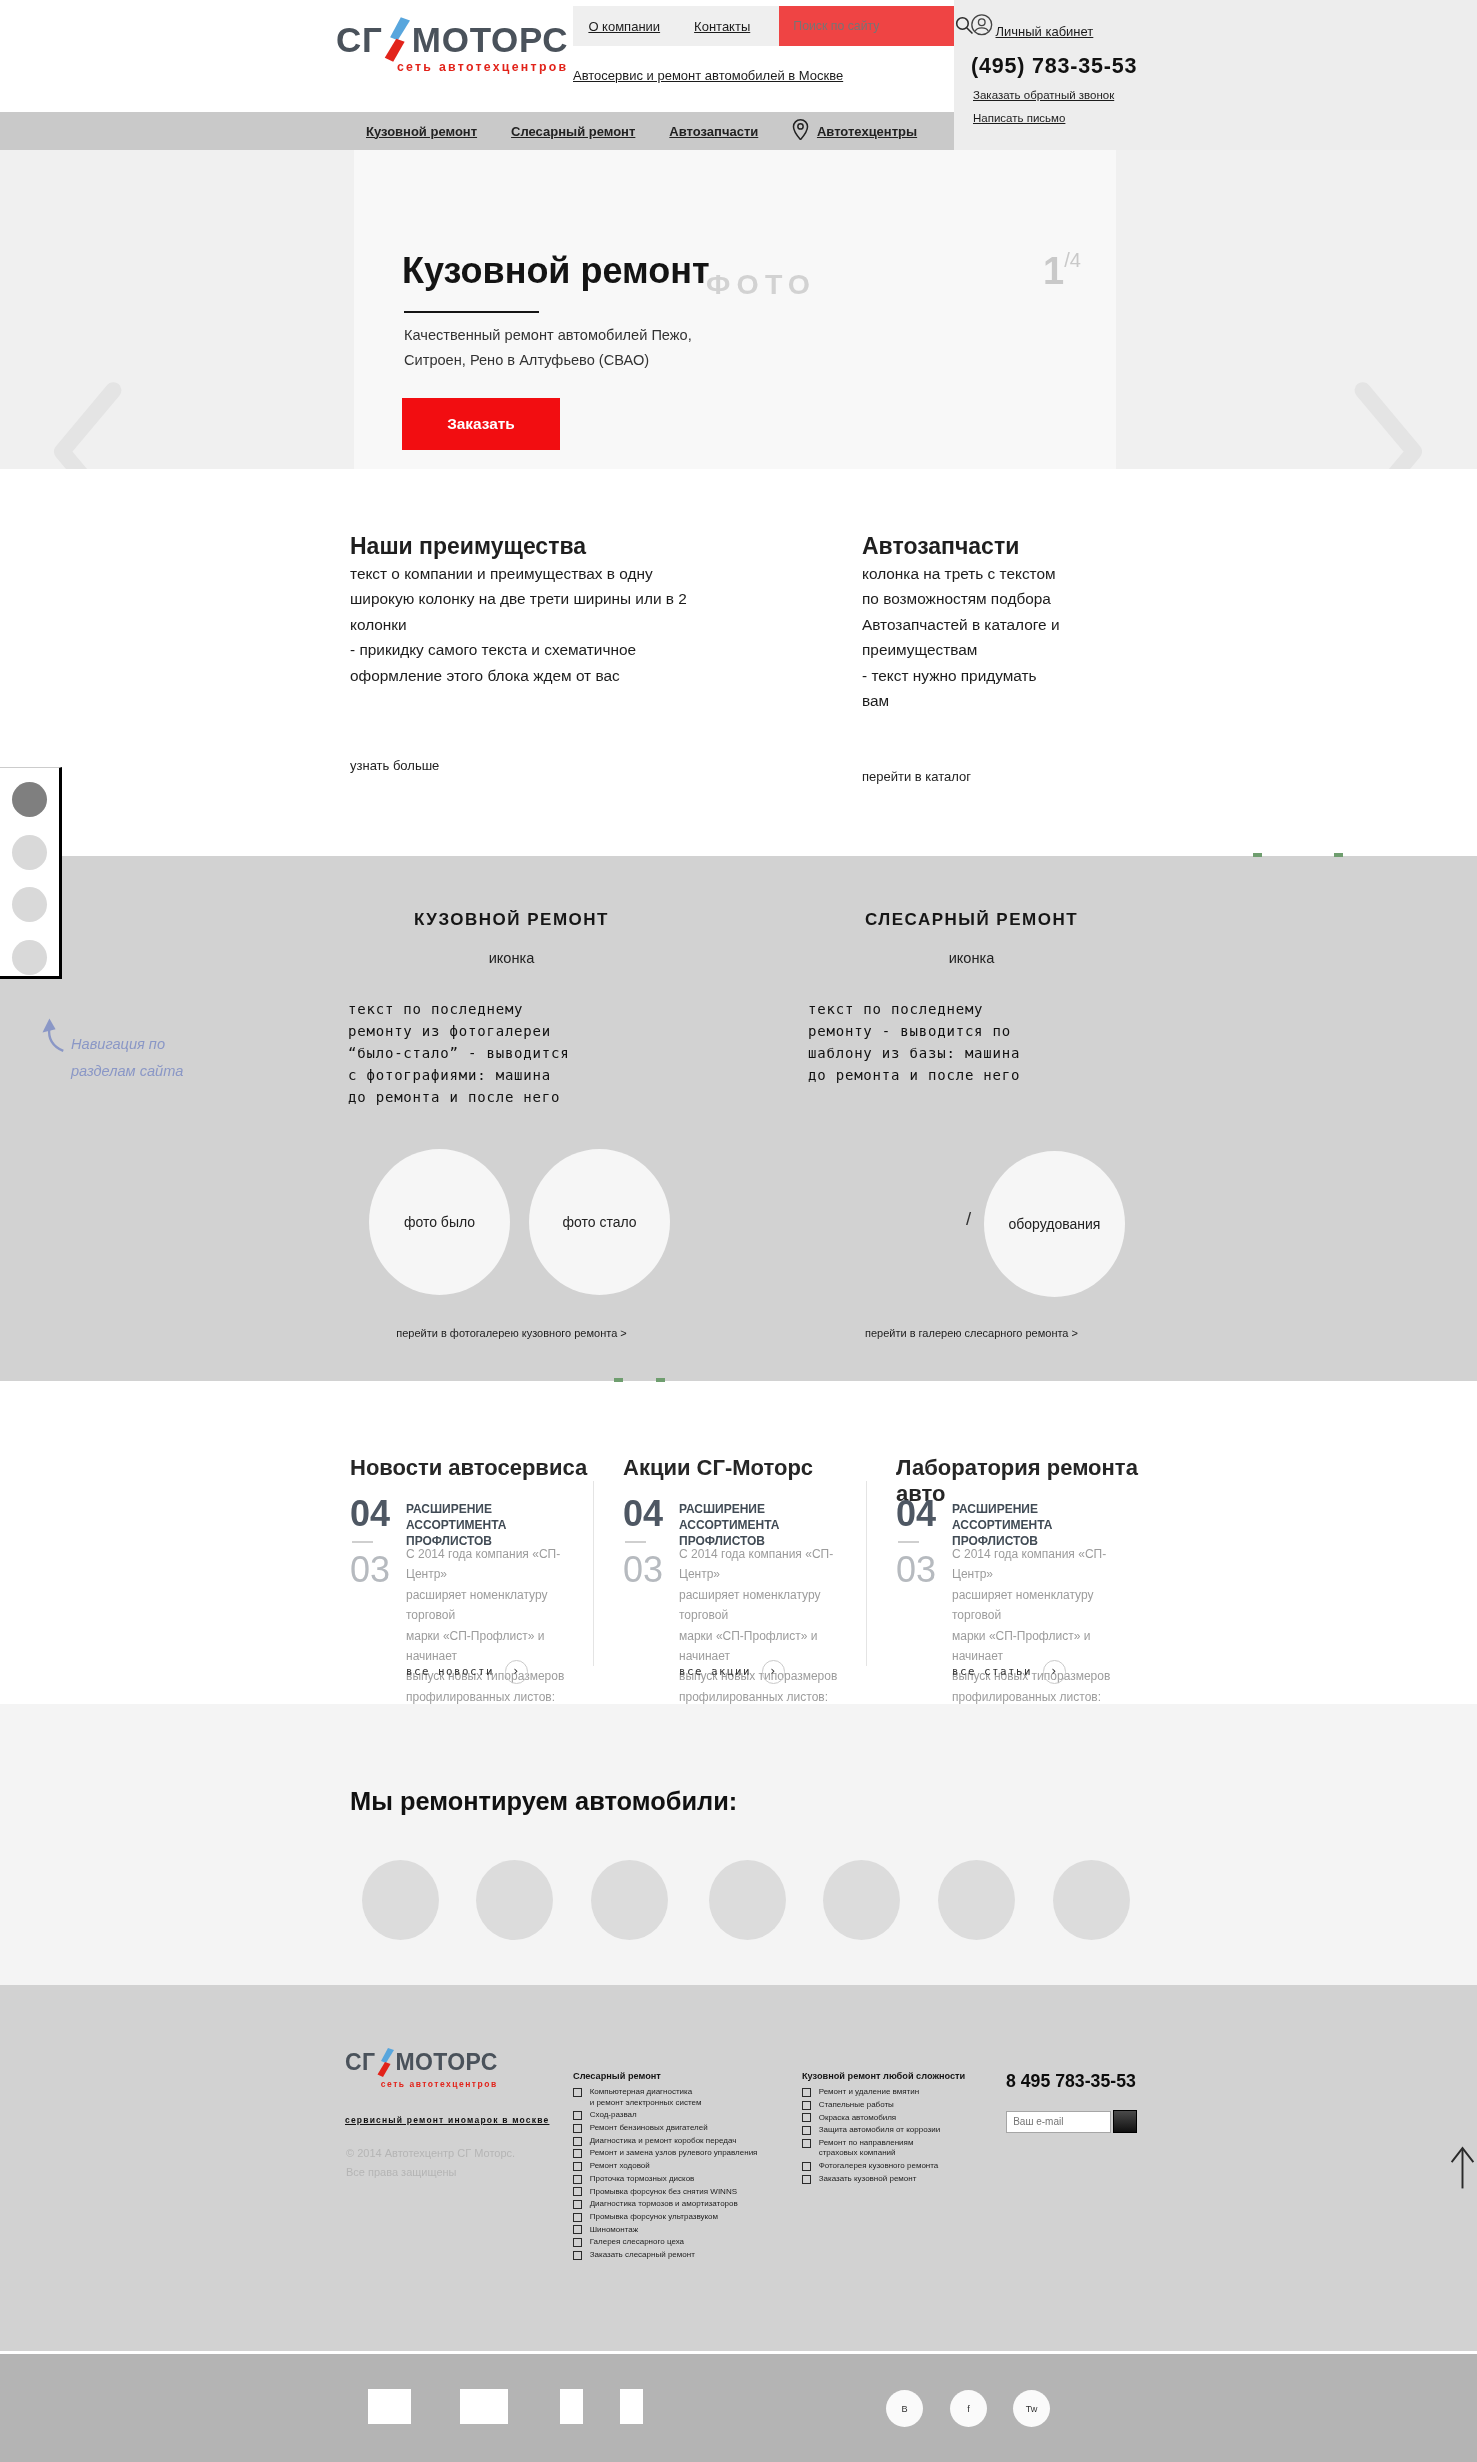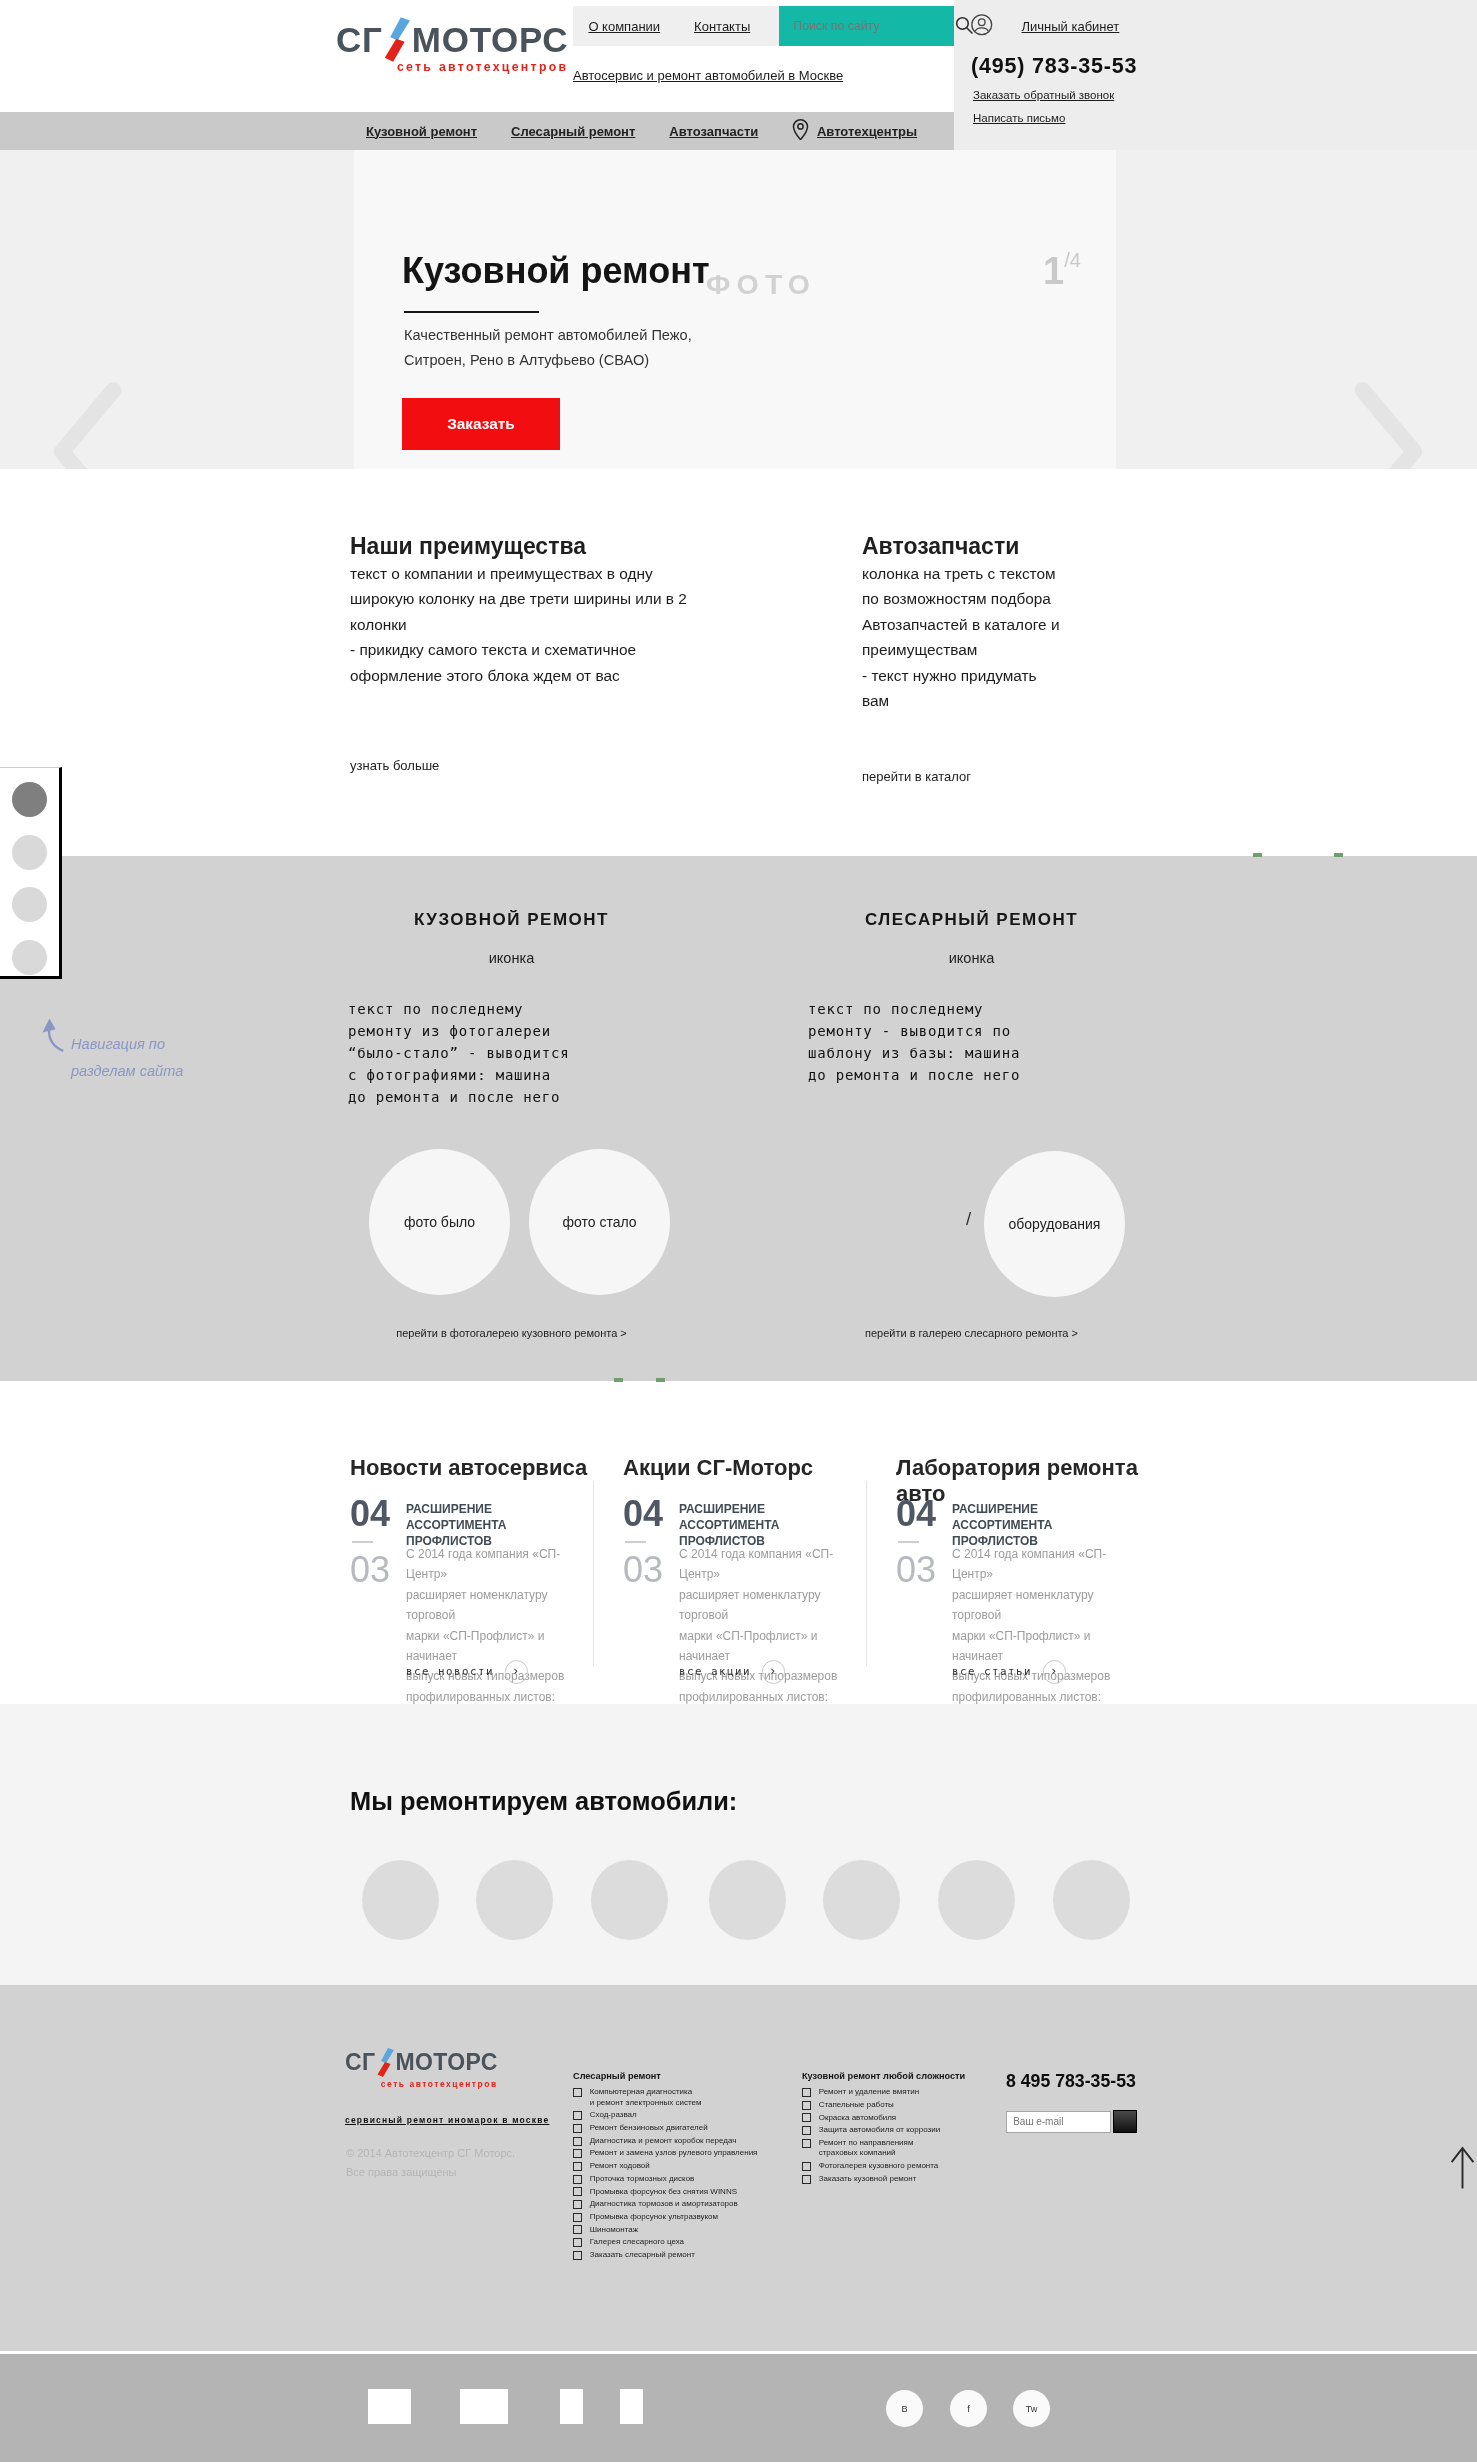--- a/index.html
+++ b/index.html
@@ -14,23 +14,23 @@
   .hdr-right-panel{left:954px;top:0;width:523px;height:150px;background:#ededed;}
   .nav-band{left:0;top:112px;width:954px;height:38px;background:#c9c9c9;}
   .logo{left:336px;top:17px;}
   .logo-row{display:flex;align-items:flex-start;}
   .logo-txt{font-size:35px;font-weight:bold;color:#4a525b;letter-spacing:0.8px;line-height:45px;}
   .logo-bolt{margin:0 1.5px;}
   .logo-sub{font-size:12.3px;font-weight:bold;color:#e2231a;letter-spacing:2.3px;text-align:right;margin-top:-4.6px;}
   .top-band{left:573px;top:6.2px;width:277px;height:40px;background:#efefef;display:flex;align-items:center;gap:34px;padding-left:15.4px;box-sizing:border-box;}
   .top-link{font-size:13px;}
   .tagline{left:573px;top:68px;font-size:13px;}
-  .search-box{left:779px;top:6.2px;width:175px;height:40px;background:#14b8a6;display:flex;align-items:center;padding:0 9.2px 0 12.3px;box-sizing:border-box;}
+  .search-box{left:779px;top:6.2px;width:175px;height:40px;background:#ef4444;display:flex;align-items:center;padding:0 9.2px 0 12.3px;box-sizing:border-box;}
   .search-box input{flex:1;border:none;background:transparent;outline:none;font-size:12.3px;color:#333;font-family:"Liberation Sans",sans-serif;}
-  .acc{left:971px;top:14px;display:flex;align-items:center;gap:29px;}
+  .acc{left:971px;top:14px;display:flex;align-items:flex-end;gap:3px;}
   .acc-label{font-size:13px;}
   .hdr-phone{left:971px;top:54px;font-size:21.5px;font-weight:bold;letter-spacing:0.8px;color:#111;}
   .cb-link{left:973px;top:89px;font-size:11.5px;}
   .wr-link{left:973px;top:112px;font-size:11.5px;}
   .main-nav{left:0;top:112px;width:954px;height:38px;display:flex;align-items:center;gap:34px;padding-left:366px;box-sizing:border-box;}
   .main-nav .nav-item{font-size:13px;font-weight:bold;color:#222;}
   .nav-geo{display:flex;align-items:center;gap:7.7px;}
 
   
   .hero{left:0;top:150px;width:1477px;height:319px;background:#f2f2f2;overflow:hidden;}

